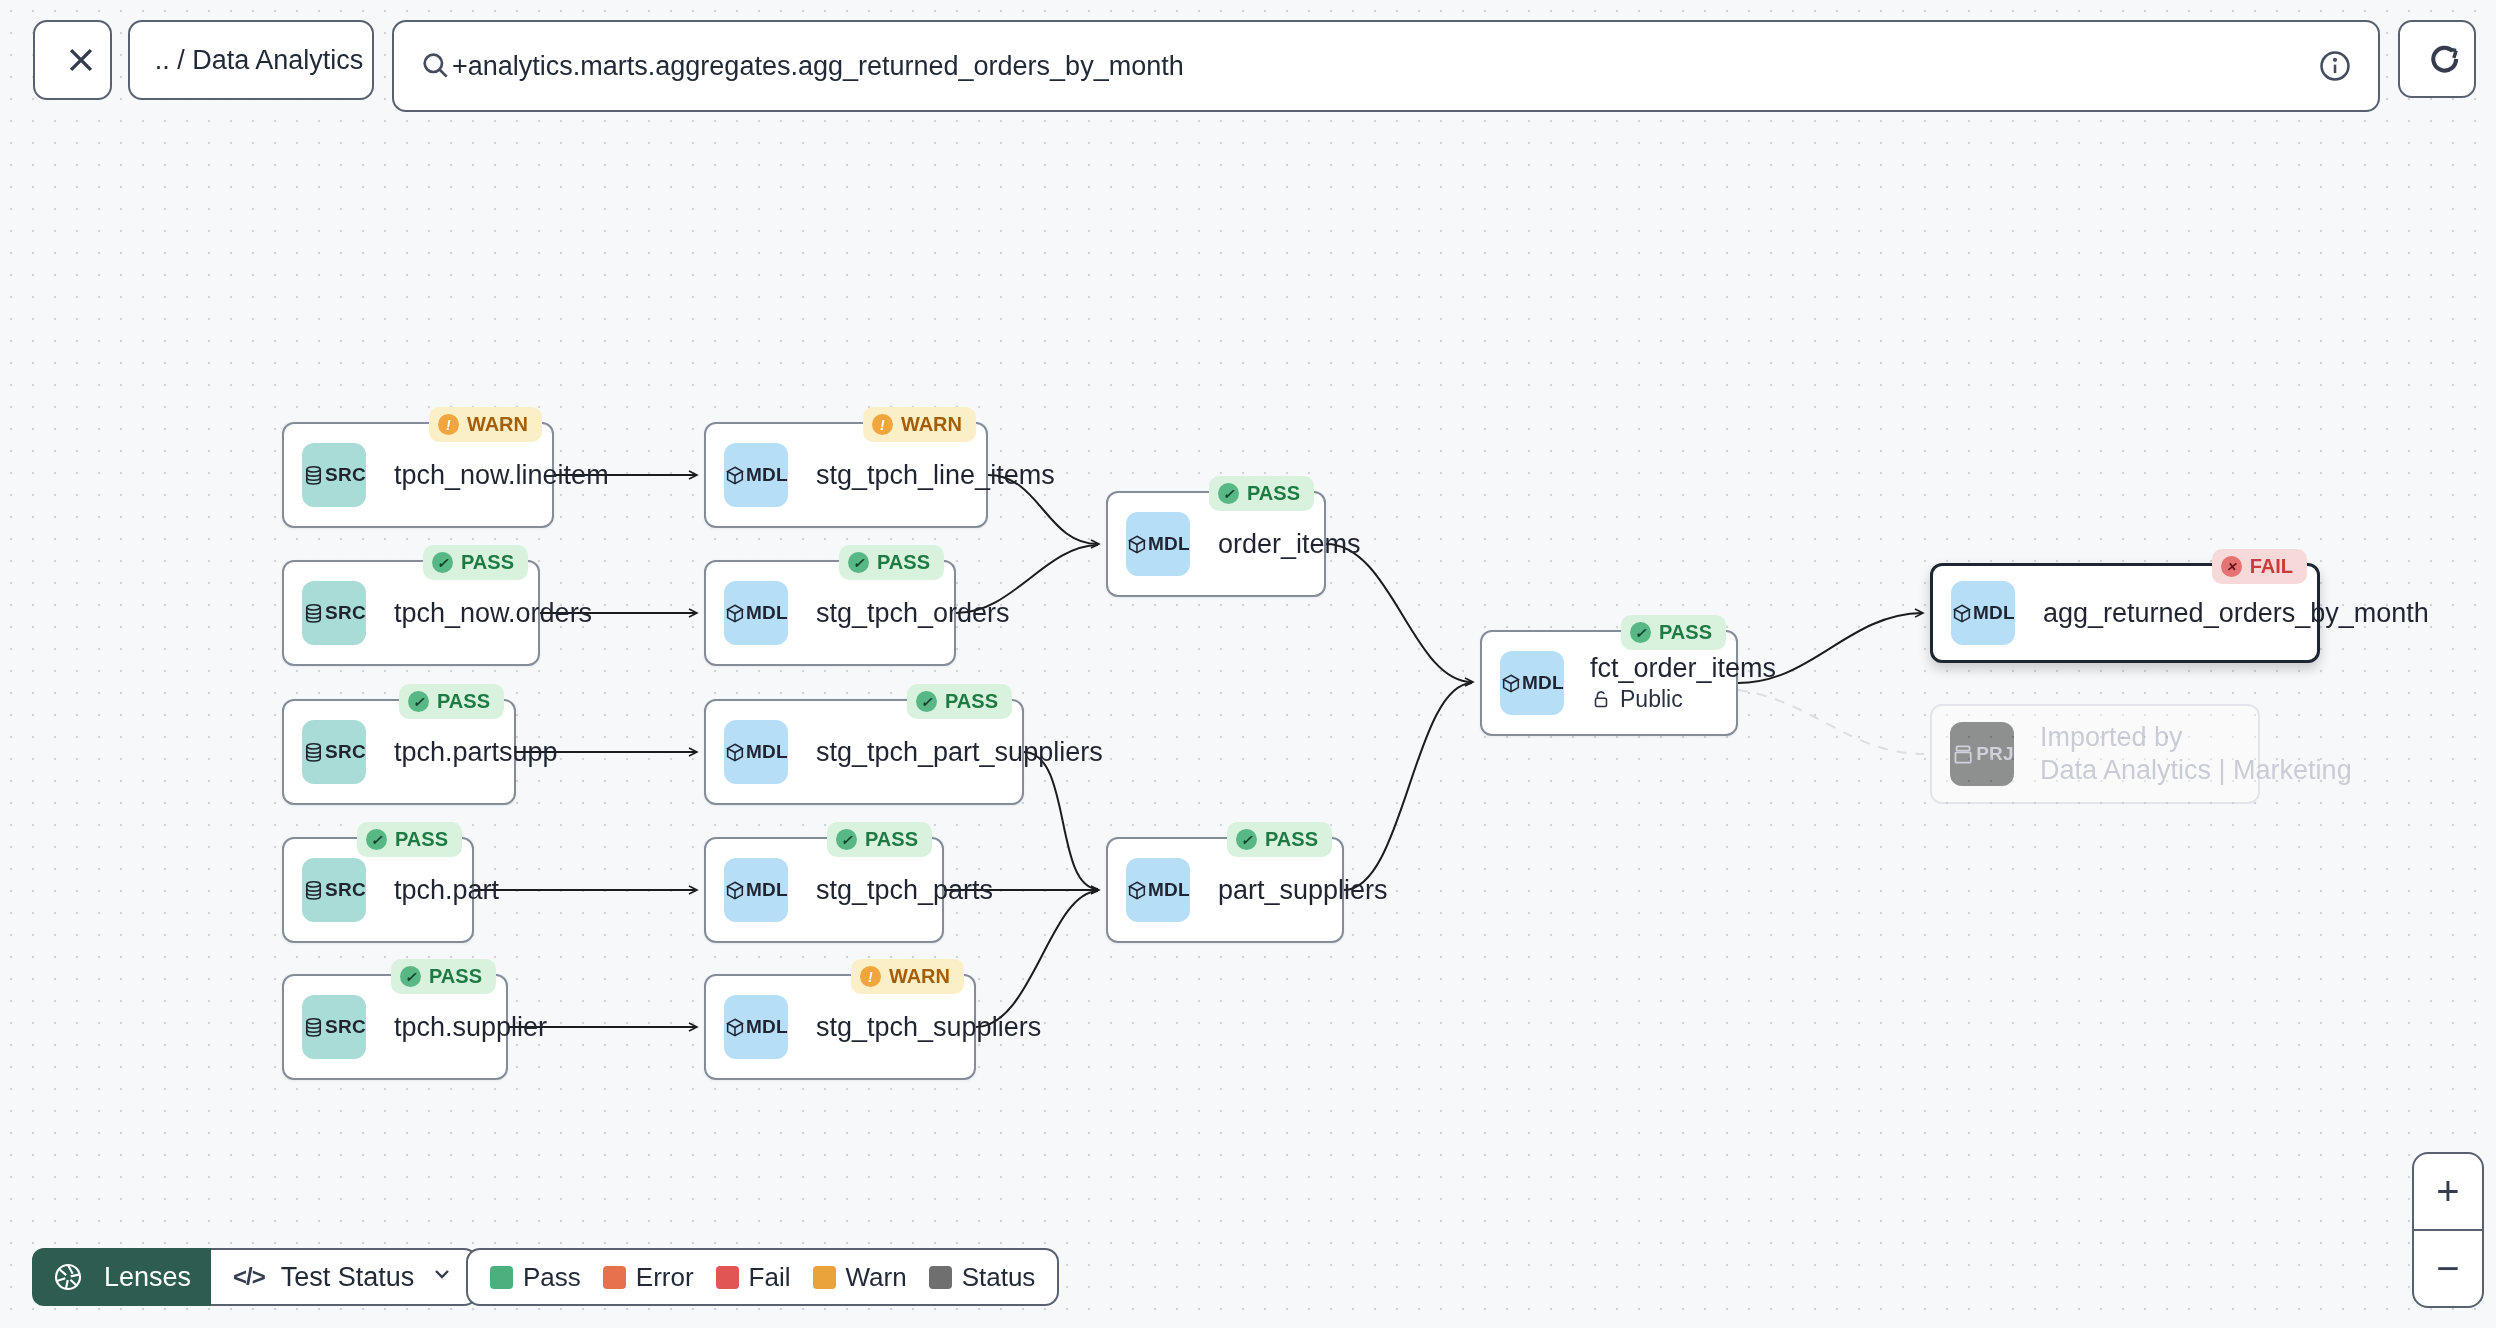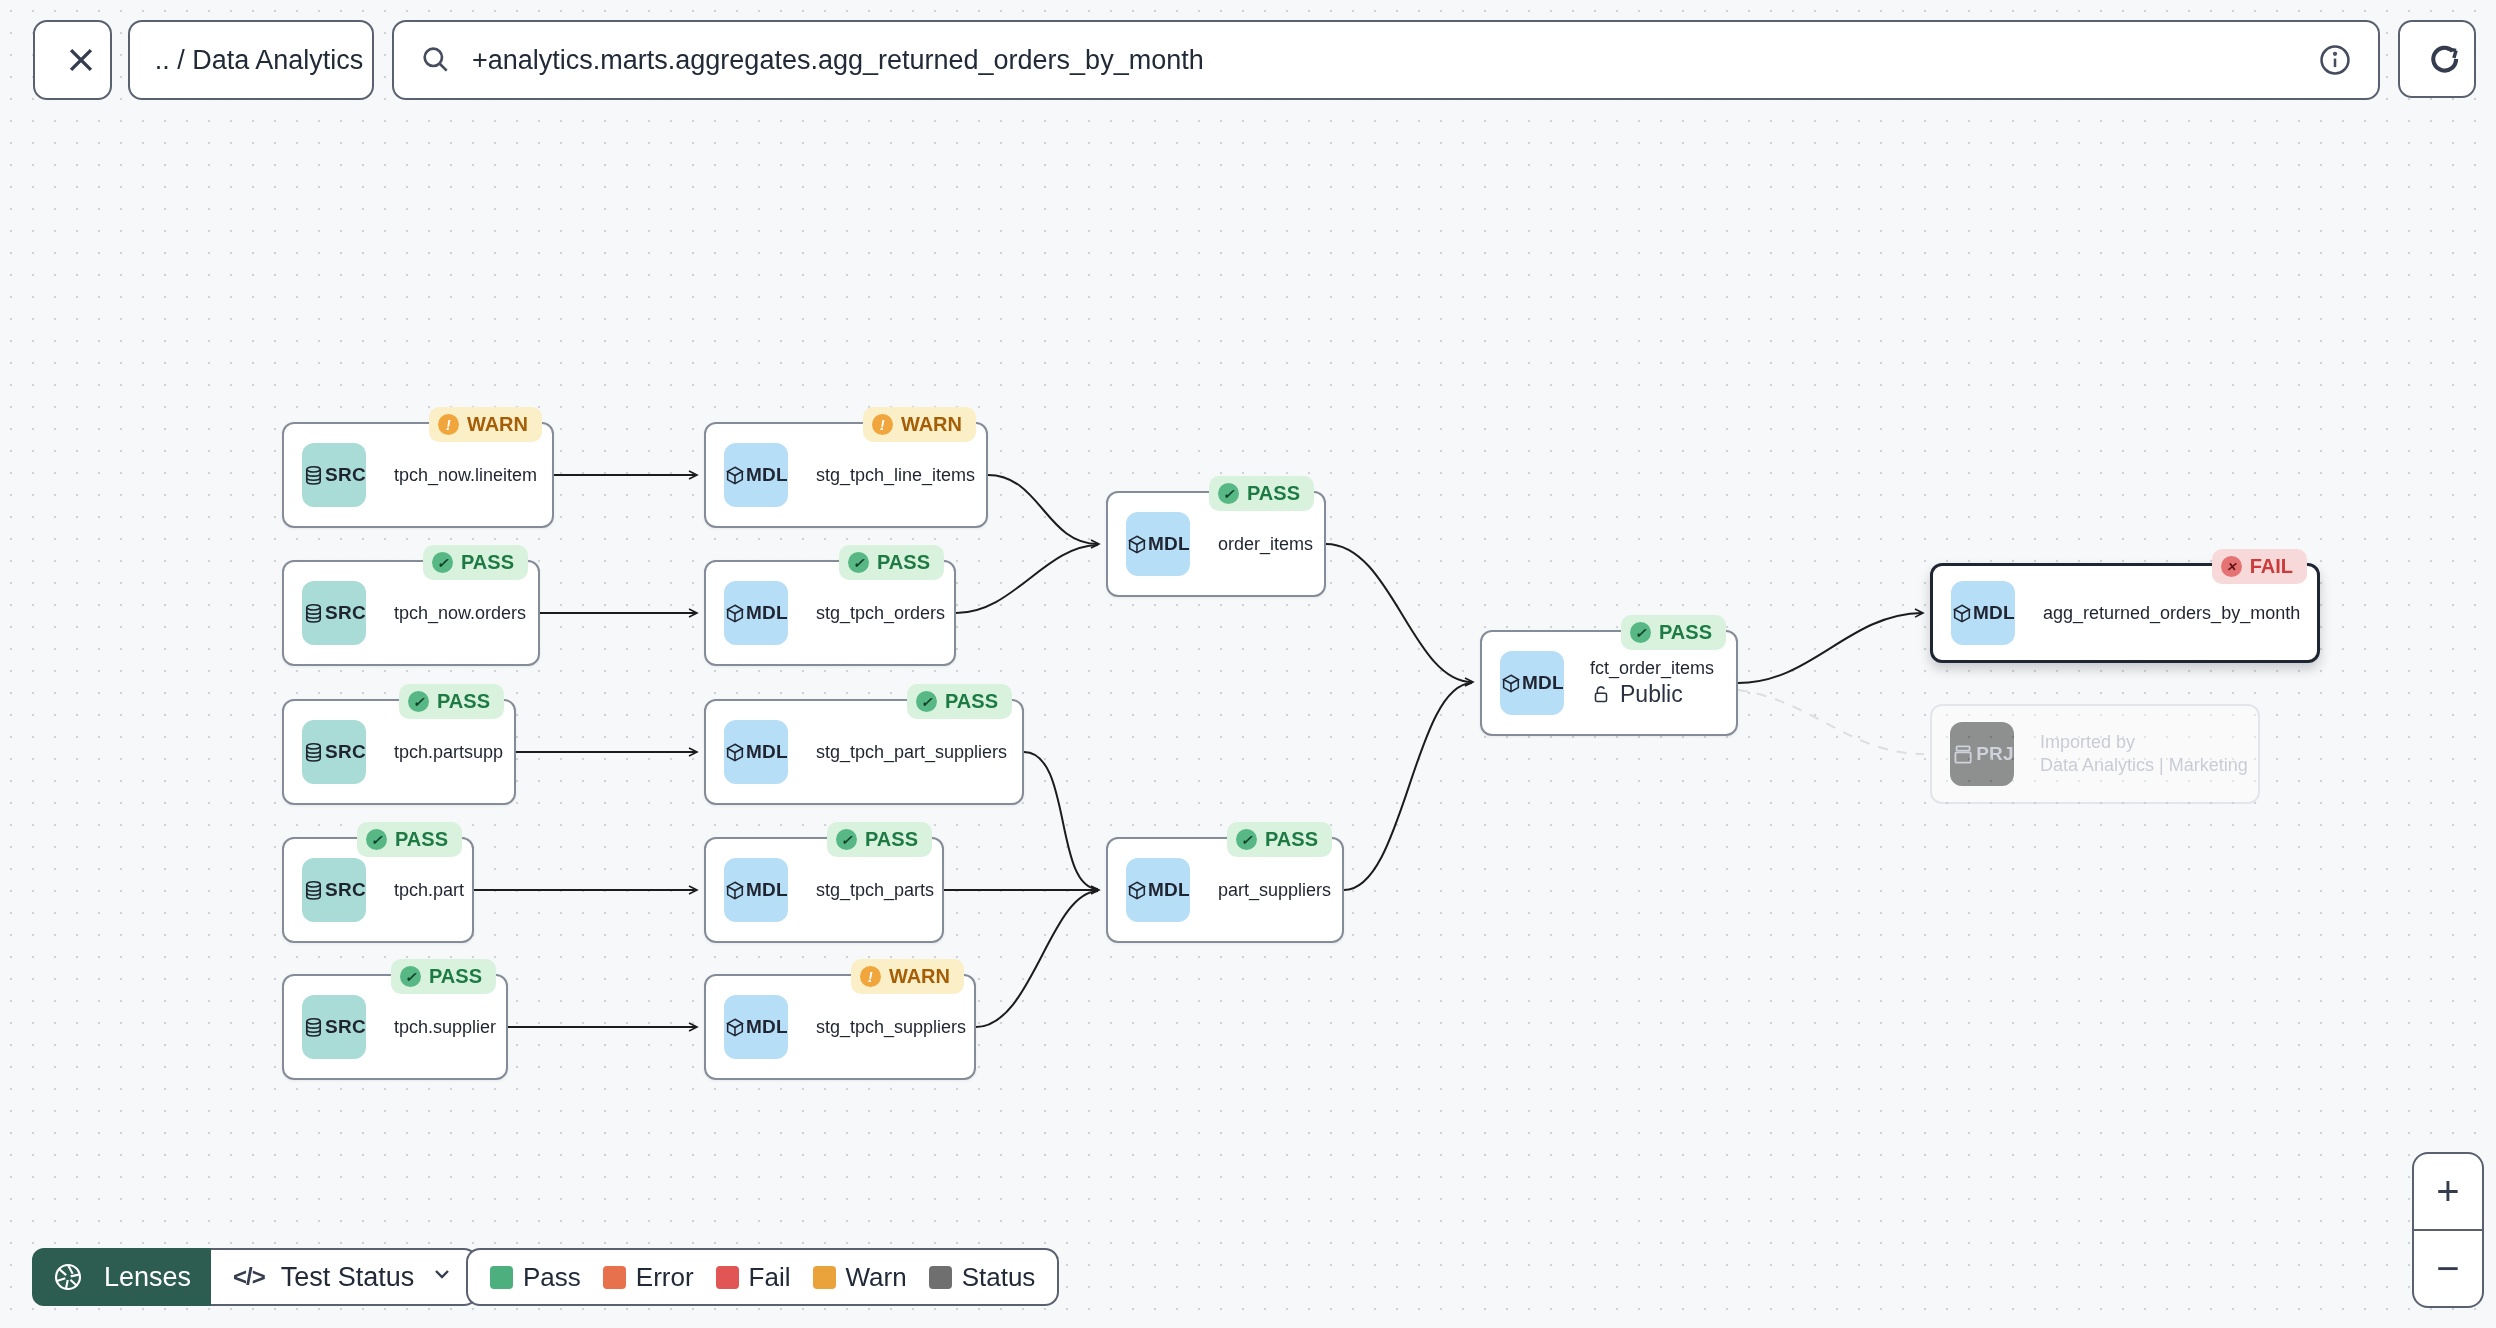--- a/index.html
+++ b/index.html
@@ -17,43 +17,43 @@
   .bar-btn {
     position:absolute; top:20px; background:#fff;
     border:2.5px solid #596070; border-radius:14px;
     display:flex; align-items:center; justify-content:center;
     font-size:27px; color:#222a38; cursor:pointer;padding-left:16px;
   }
   .close-btn { left:33px; width:79px; height:80px; }
   .close-btn svg { width:34px; height:34px; stroke:#343c4e; stroke-width:2.4; fill:none; }
   .breadcrumb-btn { left:128px; width:246px; height:80px; }
   .search-bar {
-    position:absolute; top:20px; left:392px; width:1988px; height:80px;
+    position:absolute; top:20px; left:392px; width:1988px; height:92px;
     background:#fff; border:2.5px solid #596070; border-radius:14px;
-    display:flex; align-items:center; padding:0 26px; gap:20px;
+    display:flex; align-items:center; padding:0 26px; 
   }
   .search-bar svg.mag { width:32px; height:32px; stroke:#444c5e; stroke-width:2; fill:none; flex:0 0 auto; }
   .search-bar input {
     border:none; outline:none; background:transparent; flex:1 1 auto;
     font-family:inherit; font-size:27px; color:#222a38;
   }
   .info-ic { margin-left:auto; flex:0 0 auto; width:34px; height:34px; }
   .info-ic svg { width:34px; height:34px; stroke:#444c5e; stroke-width:1.8; fill:none; }
   .refresh-btn { left:2398px; width:78px; height:78px; }
   .refresh-btn svg { width:38px; height:38px; stroke:#343c4e; stroke-width:2.6; fill:none; }
 
   
   #edges { position:absolute; left:0; top:0; width:2496px; height:1328px; }
   .node {
     position:absolute; height:106px; background:#fff;
     border:2px solid #848b99; border-radius:12px;
     display:flex; align-items:center; gap:28px; padding:0 24px 0 18px;
     box-shadow:0 1px 3px rgba(31,41,55,.07); cursor:pointer;
   }
-  .node .label { font-size:18px; color:#1f2430; white-space:nowrap; }
+  .node .label { font-size:27px; color:#1f2430; white-space:nowrap; }
   .kind {
     width:64px; height:64px; border-radius:12px; flex:0 0 auto;
     display:flex; flex-direction:row; align-items:center; justify-content:center;
     font-size:19px; font-weight:600; color:#1f2430; line-height:1.05; letter-spacing:.3px;
   }
   .kind svg { width:27px; height:27px; stroke:#1f2430; stroke-width:1.7; fill:none; }
   .kind.src { background:#a9dcd7; }
   .kind.mdl { background:#b6def7; }
   .kind.prj { background:#e6e6f5; }
 

